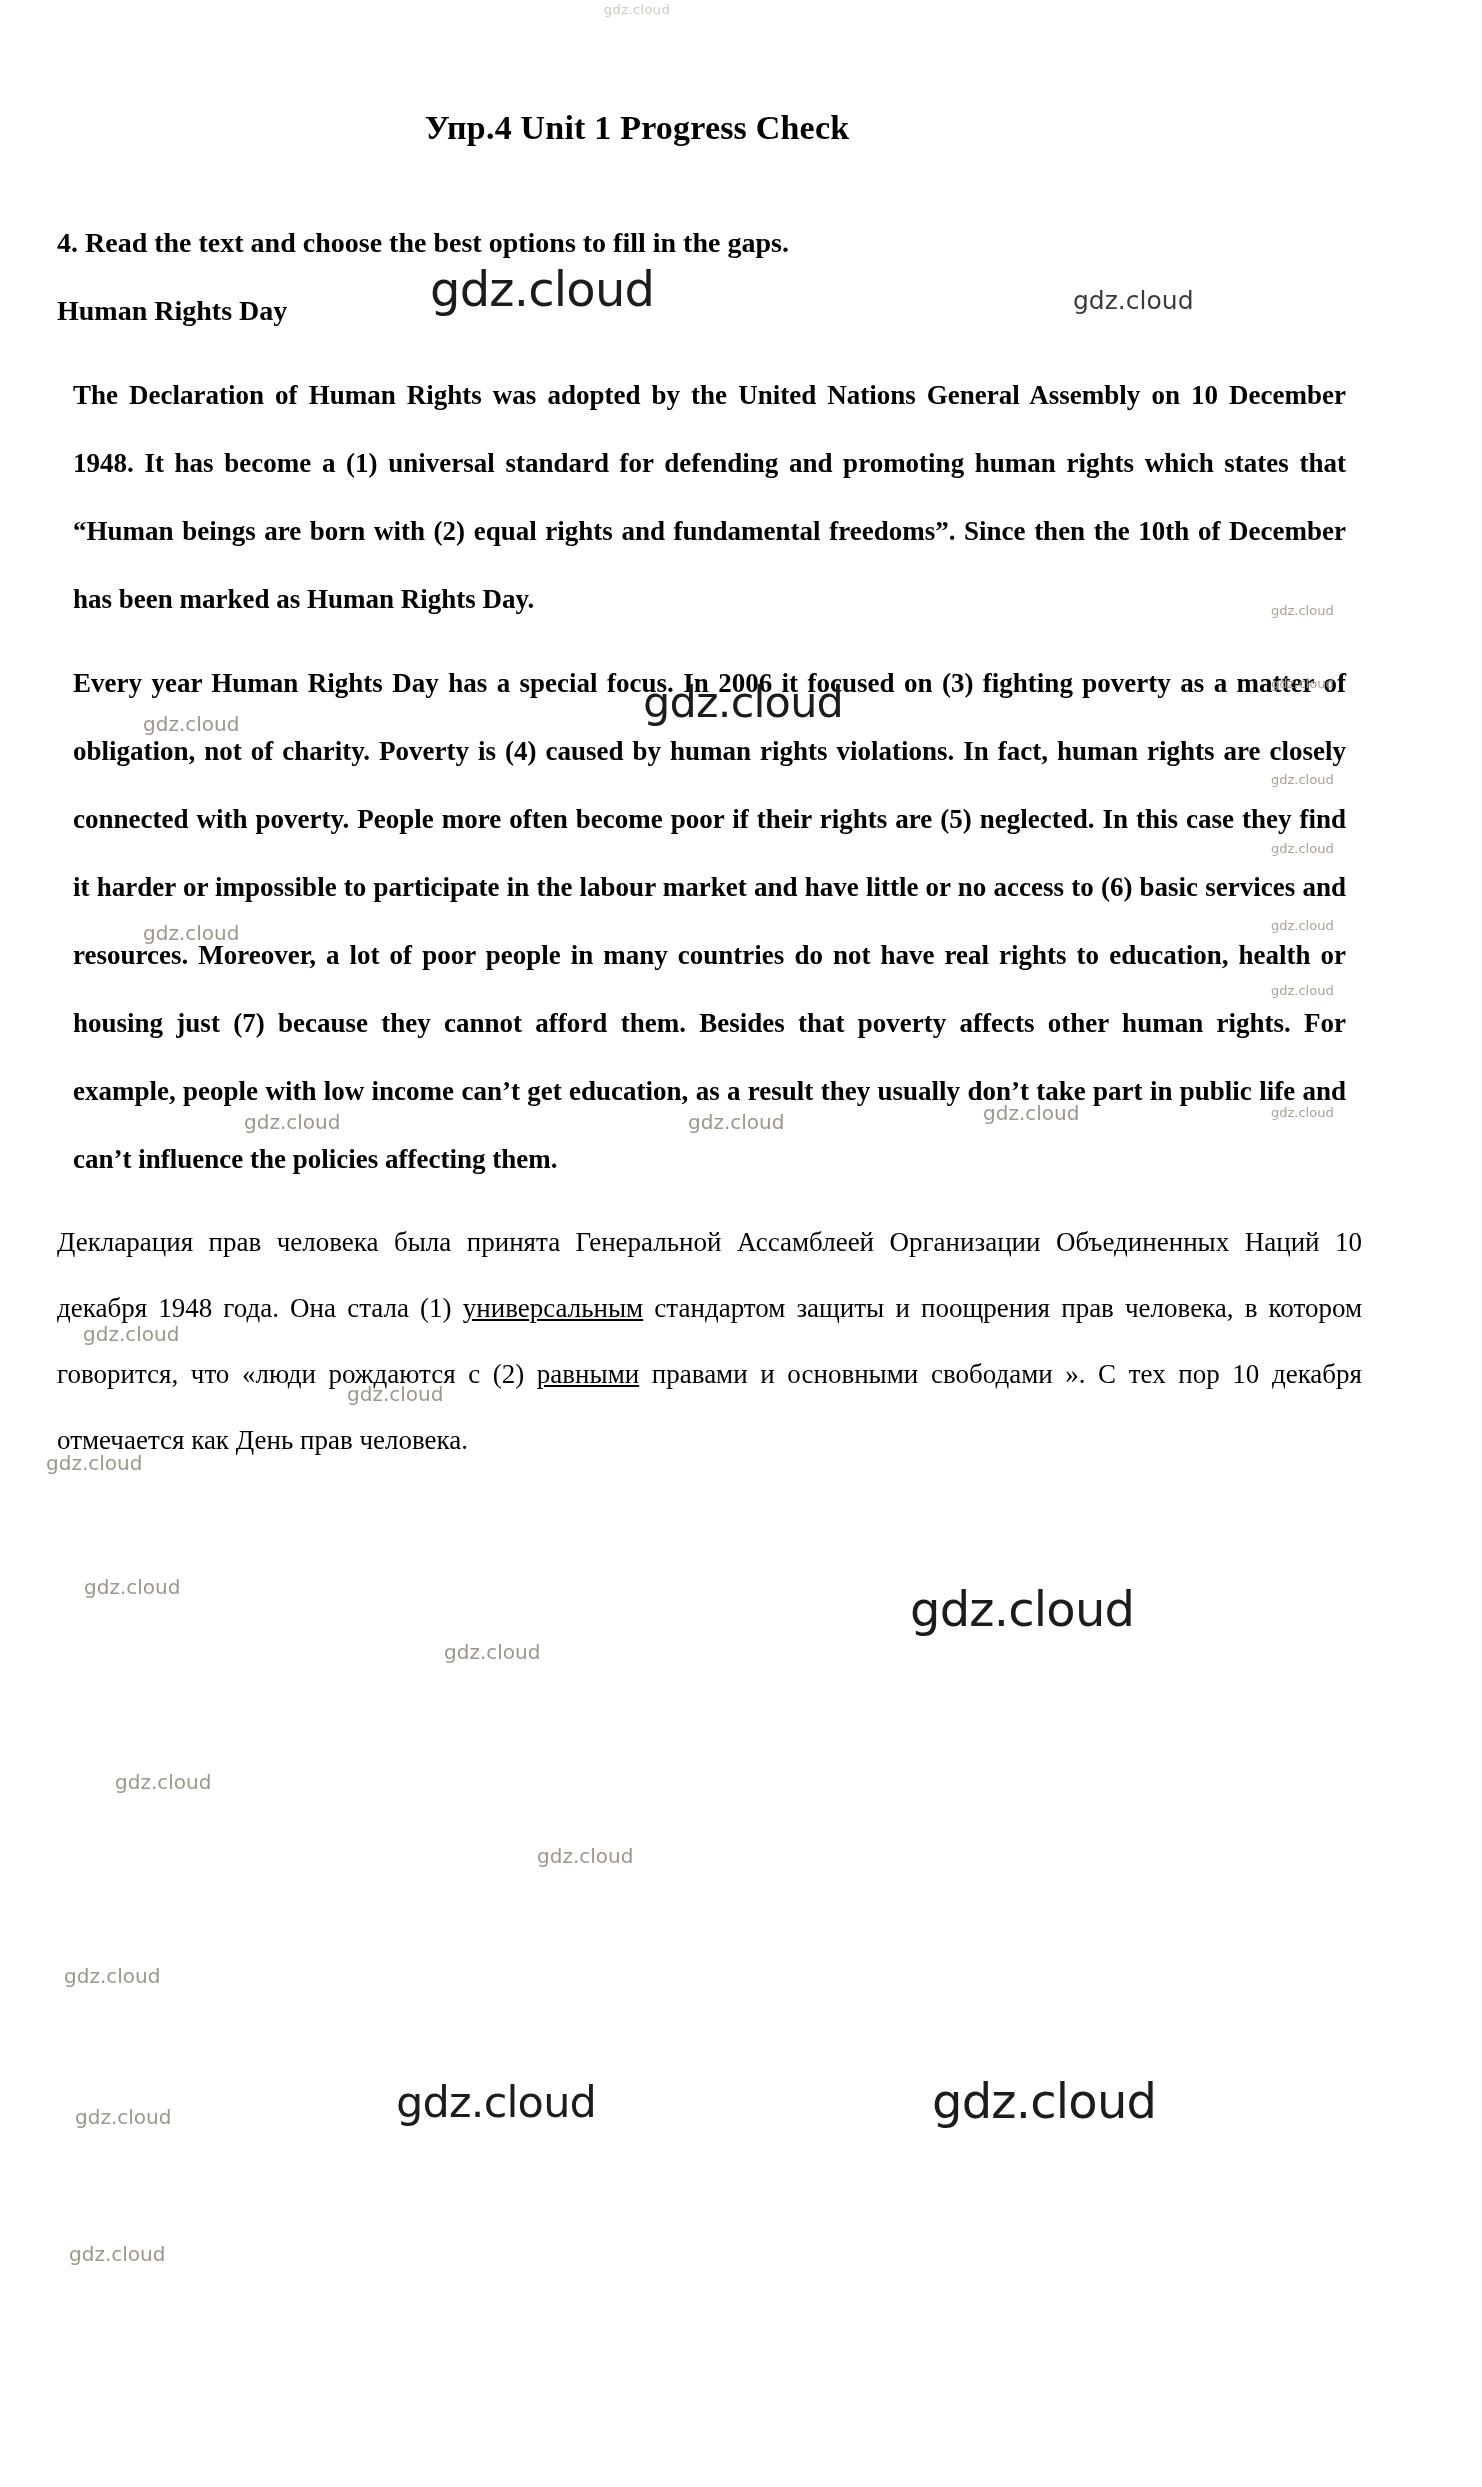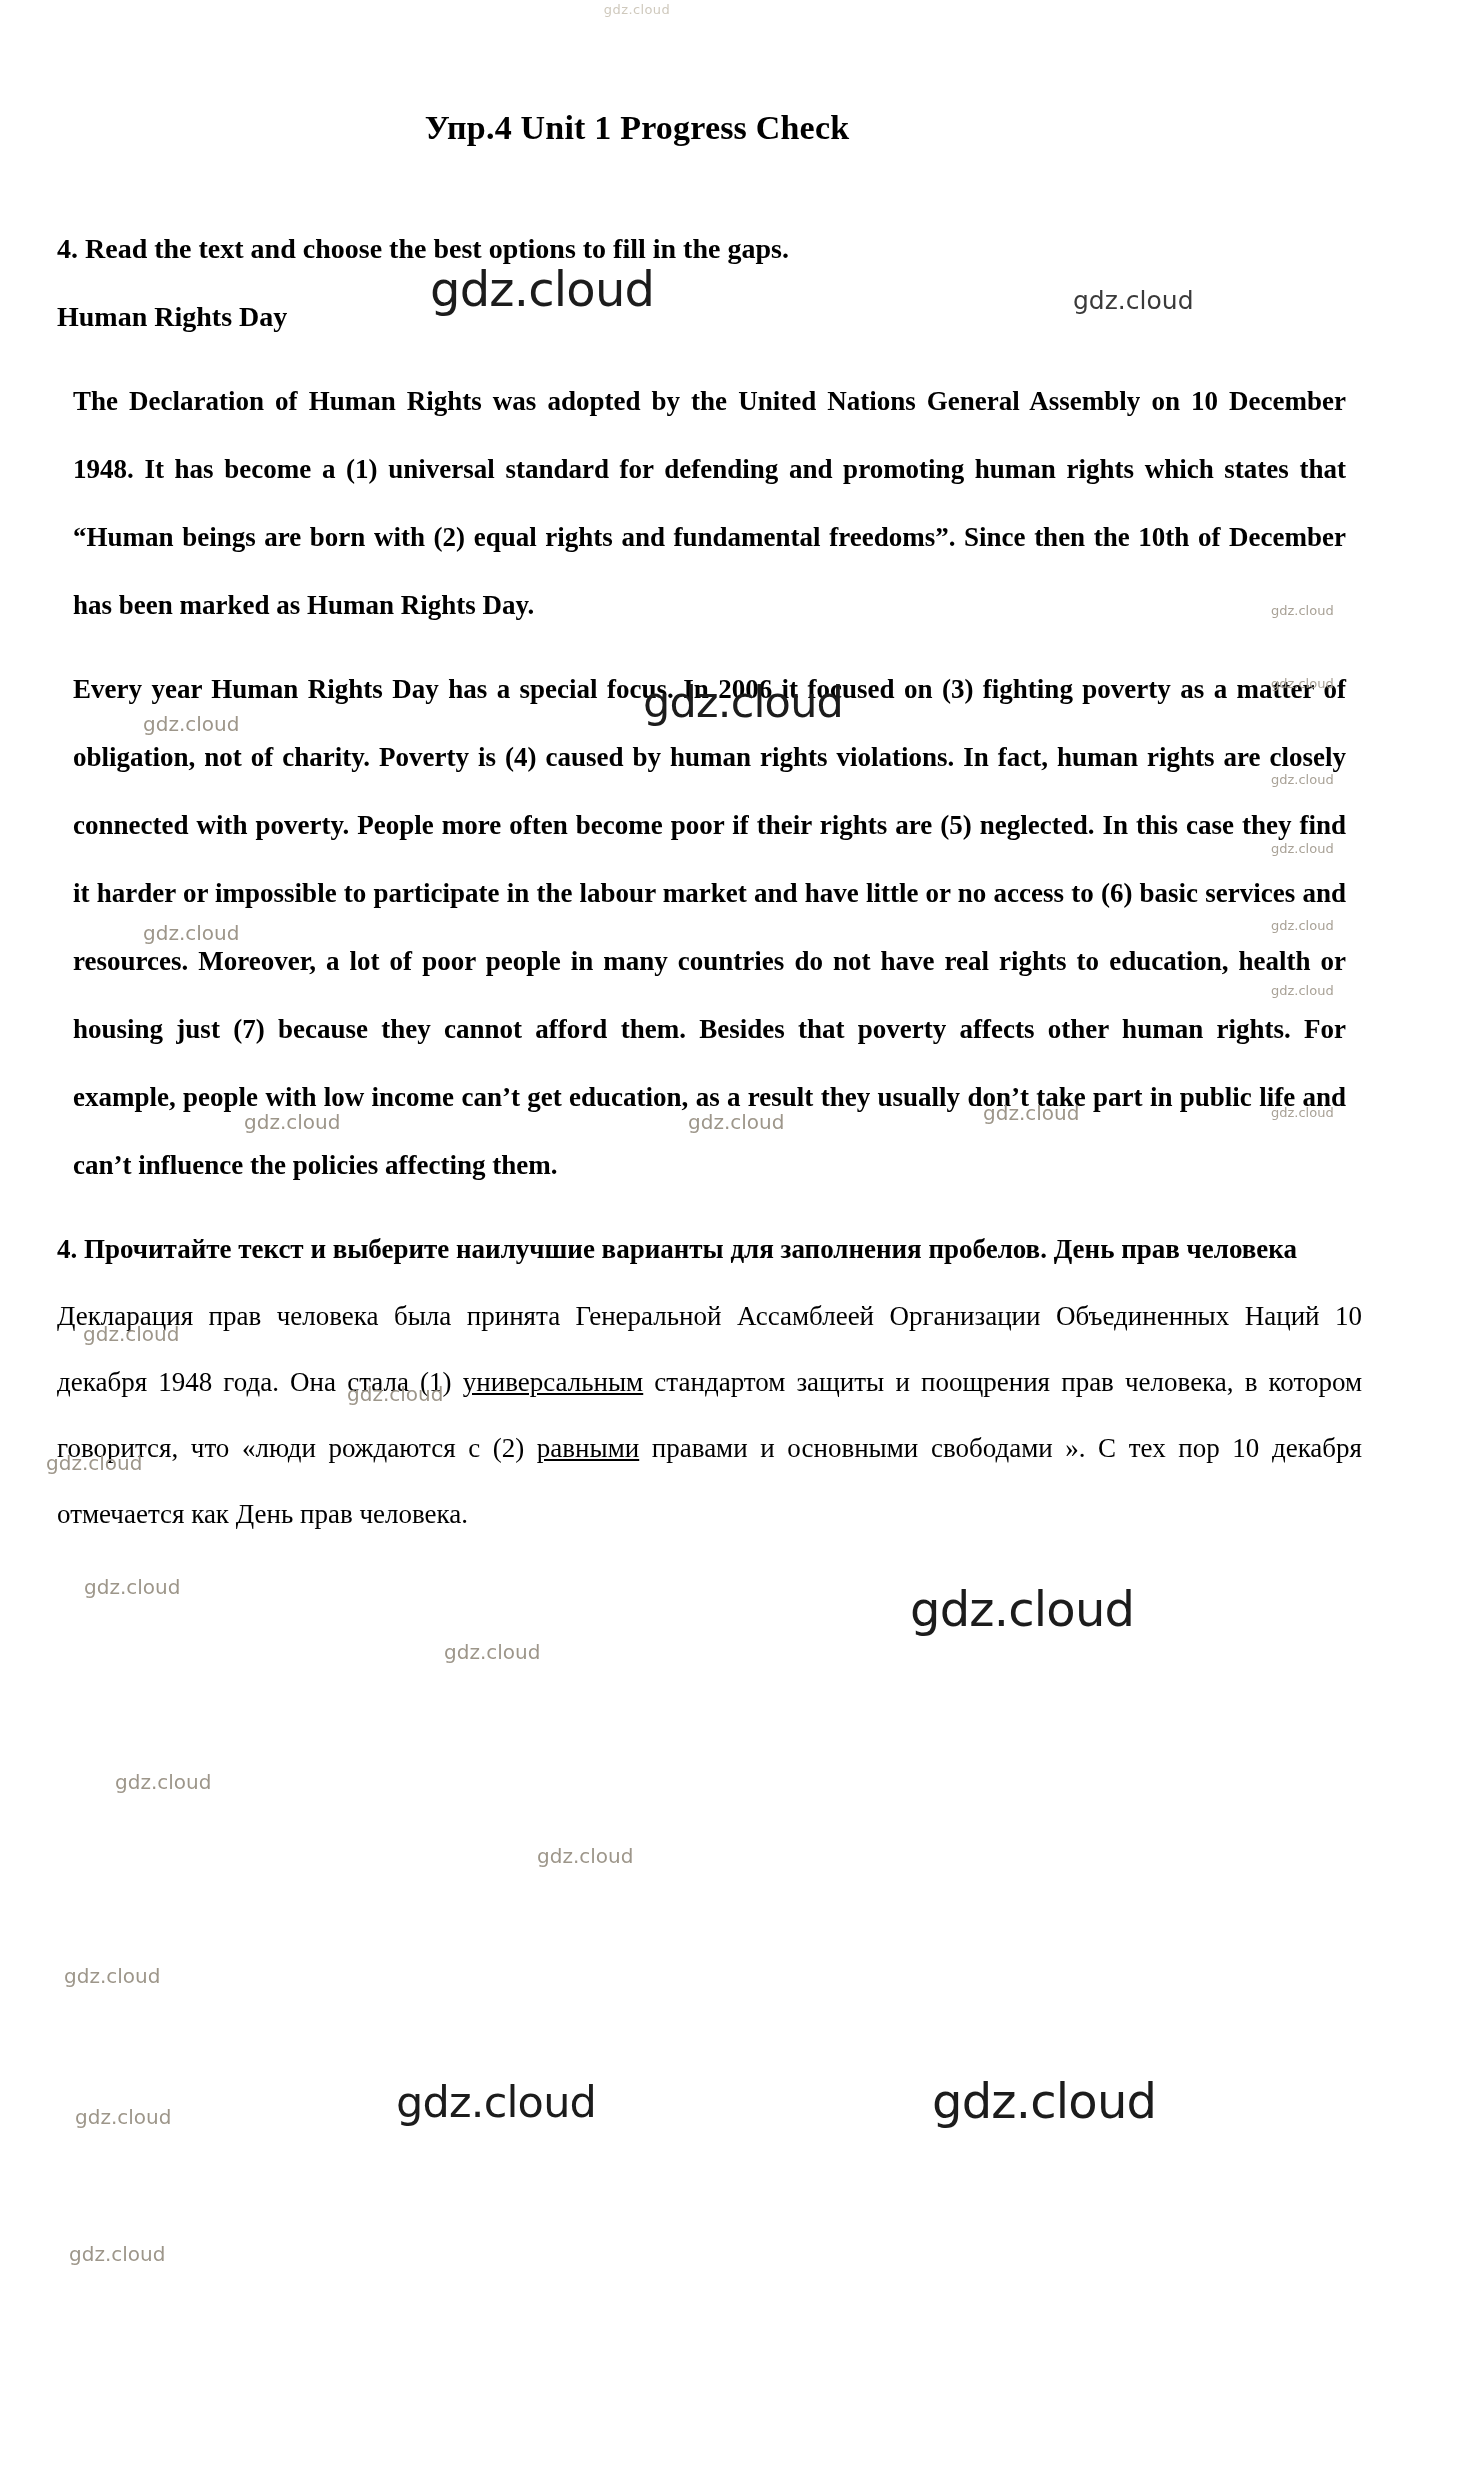--- a/index.html
+++ b/index.html
@@ -40,21 +40,21 @@
     width: 100%;
     text-align: center;
     font-size: 34px;
     font-weight: bold;
     letter-spacing: 0.2px;
   }
 
   
   .content {
     position: absolute;
-    top: 215px;
+    top: 209px;
     left: 57px;
     width: 1374px;
   }
 
   .task-line {
     font-size: 28px;
     font-weight: bold;
     line-height: 68px;
     white-space: nowrap;
   }
@@ -137,23 +137,20 @@
 
     <div class="task-line">4. Read the text and choose the best options to fill in the gaps.</div>
 
     <div class="task-line">Human Rights Day</div>
 
     <div class="en-block">
       <p>The Declaration of Human Rights was adopted by the United Nations General Assembly on 10 December 1948. It has become a (1) universal standard for defending and promoting human rights which states that “Human beings are born with (2) equal rights and fundamental freedoms”. Since then the 10th of December has been marked as Human Rights Day.</p>
       <p>Every year Human Rights Day has a special focus. In 2006 it focused on (3) fighting poverty as a matter of obligation, not of charity. Poverty is (4) caused by human rights violations. In fact, human rights are closely connected with poverty. People more often become poor if their rights are (5) neglected. In this case they find it harder or impossible to participate in the labour market and have little or no access to (6) basic services and resources. Moreover, a lot of poor people in many countries do not have real rights to education, health or housing just (7) because they cannot afford them. Besides that poverty affects other human rights. For example, people with low income can’t get education, as a result they usually don’t take part in public life and can’t influence the policies affecting them.</p>
     </div>
 
-    <div class="ru-task">
-      <p>4. Прочитайте текст и выберите наилучшие варианты для заполнения пробелов. День прав человека</p>
-    </div>
 
     <div class="ru-block">
       <p>Декларация прав человека была принята Генеральной Ассамблеей Организации Объединенных Наций 10 декабря 1948 года. Она стала (1) <span class="gap-ans">универсальным</span> стандартом защиты и поощрения прав человека, в котором говорится, что «люди рождаются с (2) <span class="gap-ans">равными</span> правами и основными свободами ». С тех пор 10 декабря отмечается как День прав человека.</p>
       <div class="spacer-sm"></div>
     </div>
 
   </div>
 
   <div id="wm-layer">
       <div class="wm big" style="left: 430px; top: 261px;">gdz.cloud</div>

